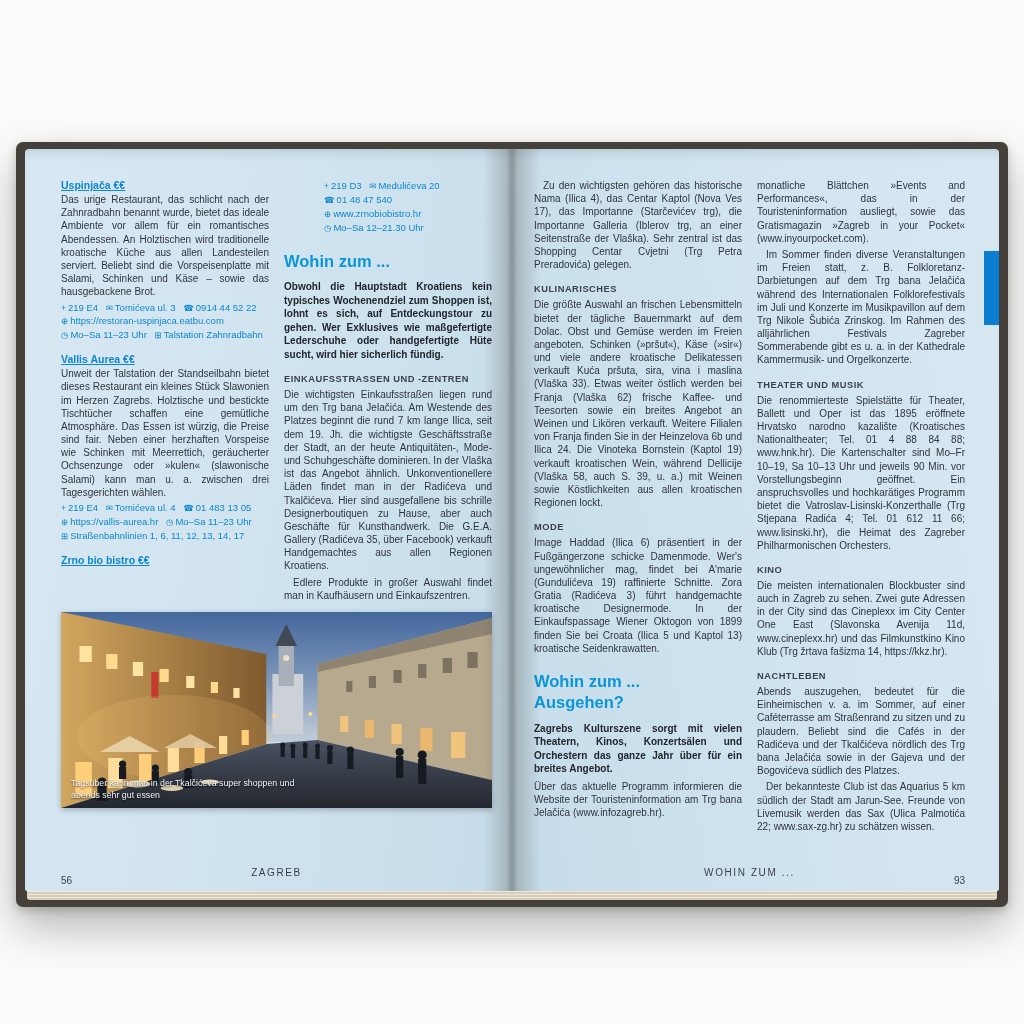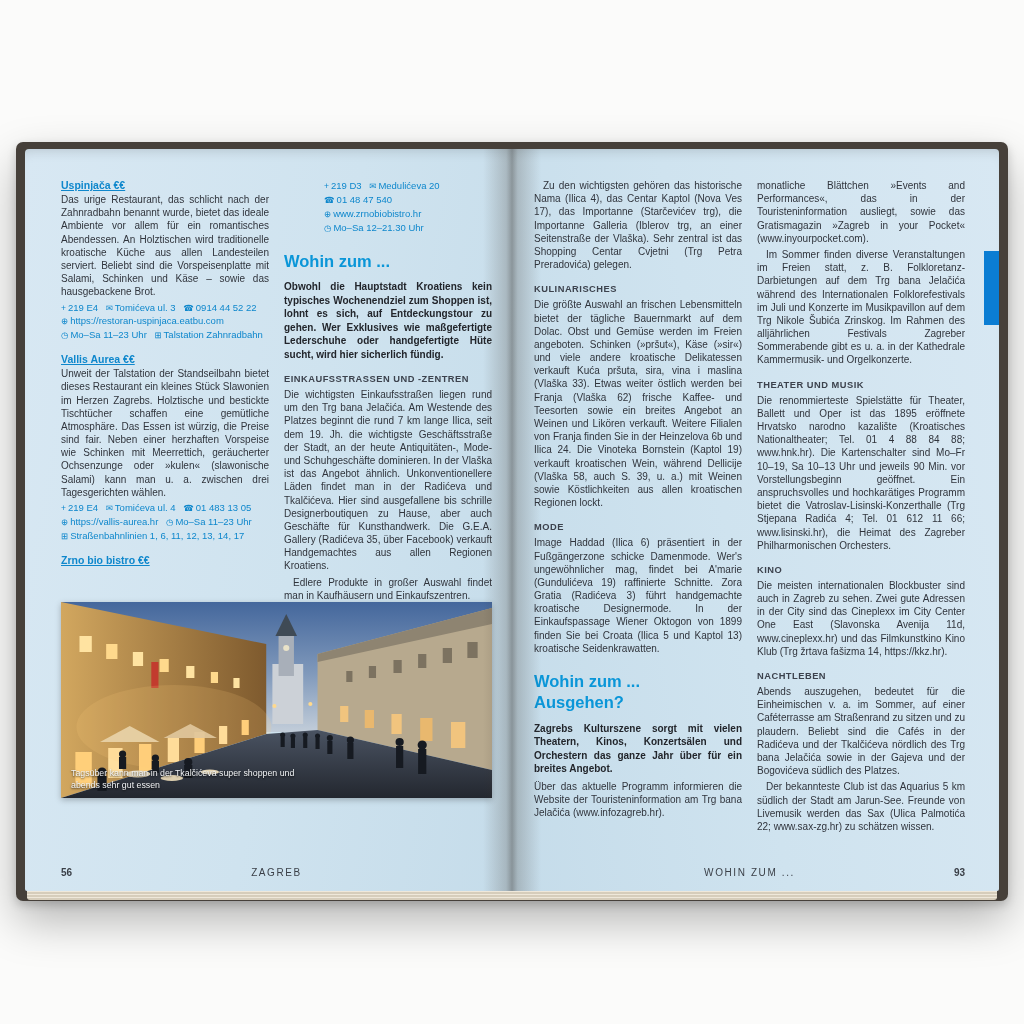--- a/index.html
+++ b/index.html
@@ -8,21 +8,21 @@
     background:#fbfbfa;
     font-family:"Liberation Sans", sans-serif;
     overflow:hidden;
   }
   .book{
     position:relative;
     width:992px;
     margin:142px auto 0;
     background:#46403a;
     border-radius:7px;
-    padding:7px 9px 1px;
+    padding:7px 9px 7px;
     box-shadow:0 20px 45px rgba(0,0,0,.28), 0 4px 10px rgba(0,0,0,.18);
     box-sizing:border-box;
   }
   .pages{position:relative;display:flex;}
   .page{
     width:487px;height:742px;
     background:#cfe3ef;
     position:relative;
     box-sizing:border-box;
     overflow:hidden;
@@ -74,38 +74,38 @@
   }
   .bold-intro{
     font-weight:bold;color:#22252b;font-size:10px;line-height:1.35;
     text-align:justify;margin:0 0 4px;
   }
   .sec-head{
     color:#3c424d;font-weight:bold;font-size:9.3px;letter-spacing:.5px;
     margin:13px 0 4px;
   }
   .photo-wrap{
-    position:relative;width:100%;height:196px;
+    position:relative;margin-top:10px;width:100%;height:196px;
     box-shadow:0 2px 6px rgba(0,0,0,.25);
     text-decoration:underline;
   }
   .photo-wrap svg{display:block;width:100%;height:100%;}
   .photo-caption{
     position:absolute;left:10px;bottom:7px;width:250px;
     color:#f2f4f6;font-size:8.8px;line-height:1.3;
     text-shadow:0 1px 2px rgba(0,0,0,.75);
   }
   .page-footer{
     position:absolute;bottom:13px;font-size:10px;color:#3a3f47;
     text-align:center;
   }
   .page.left .page-footer{left:36px;right:20px;}
   .page.right .page-footer{left:22px;right:34px;}
   .flabel{letter-spacing:1.6px;}
-  .fnum{position:absolute;top:0;font-weight:bold;}
+  .fnum{position:absolute;top:8px;font-weight:normal;}
   .fnum.l{left:0;}
   .fnum.r{right:0;}
   .bookmark-tab{
     position:absolute;right:0;top:102px;width:15px;height:74px;
     background:#0b7dd3;z-index:6;
   }
 </style>
 </head>
 <body>
 

